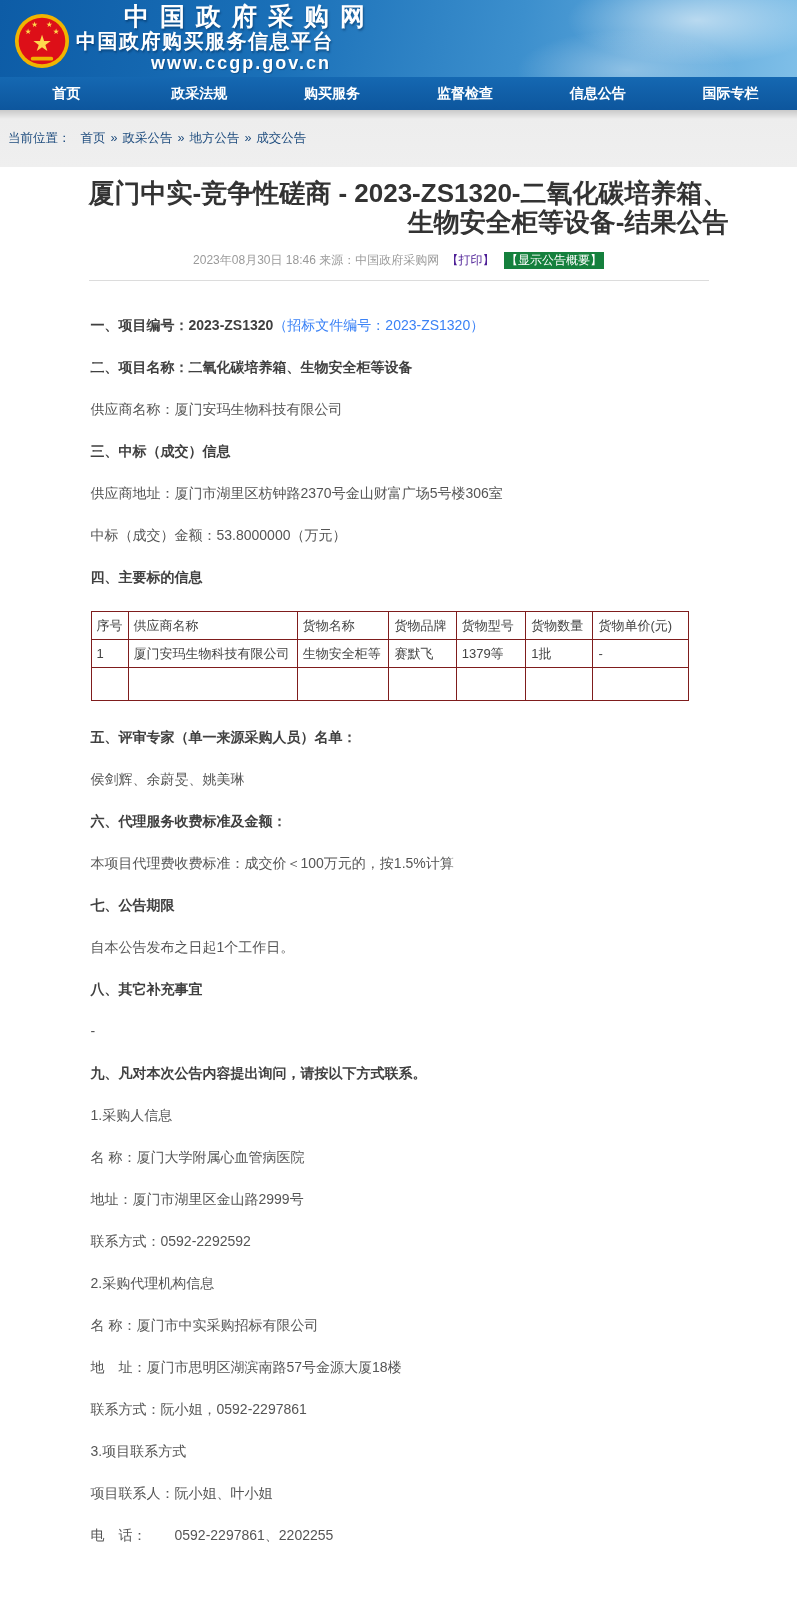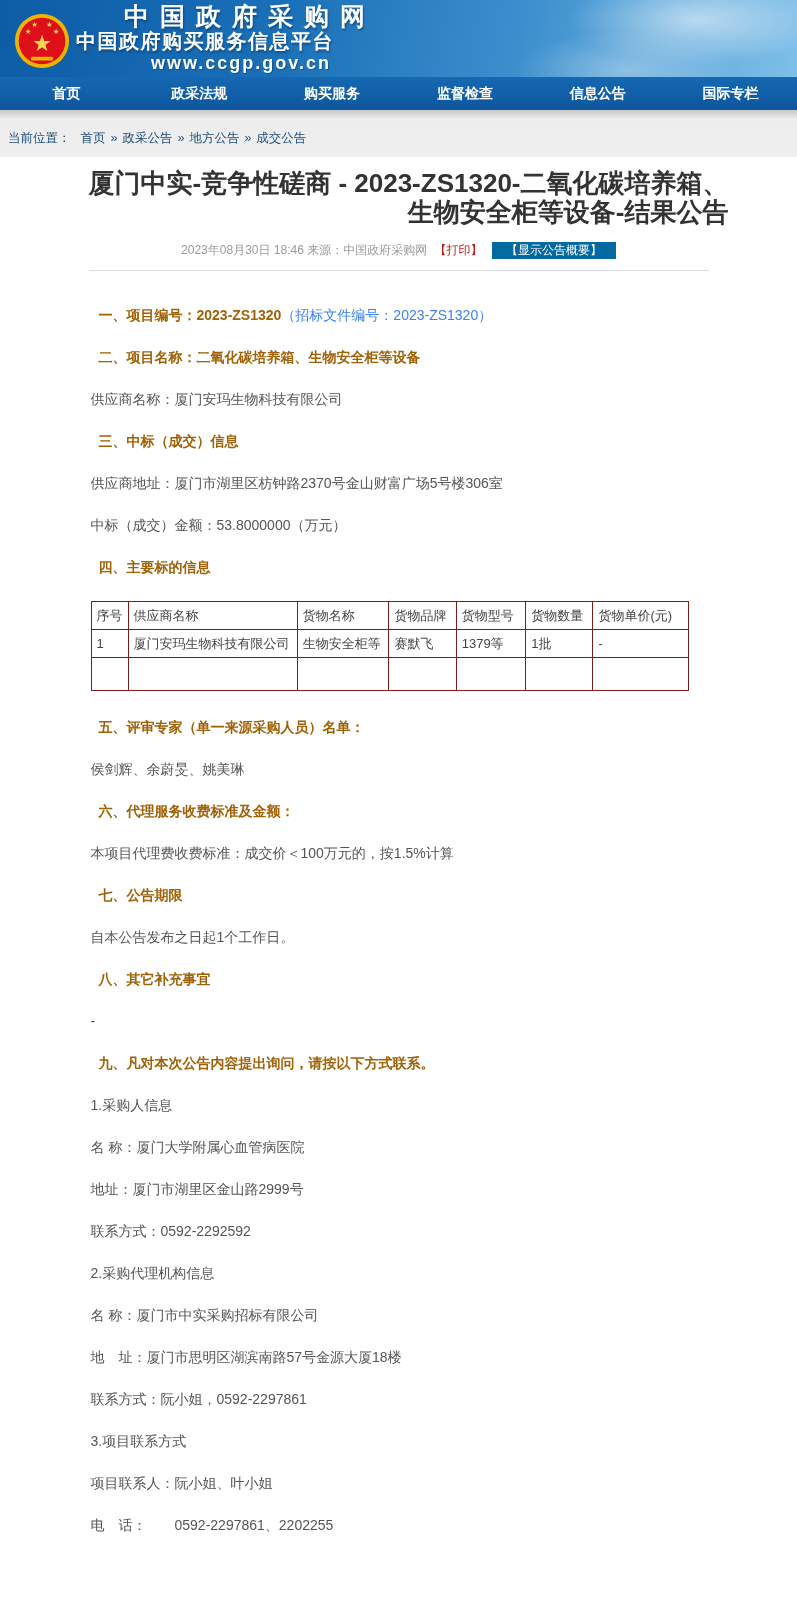--- a/index.html
+++ b/index.html
@@ -39,45 +39,45 @@
     height:33px; background:linear-gradient(#1568b2,#0d569d);
     display:flex; align-items:center;
   }
   .nav-item {
     flex:1; text-align:center; color:#fff; font-size:14px; font-weight:bold;
     cursor:pointer; line-height:33px;
   }
 
   
   .crumb-band {
-    height:47px; background:linear-gradient(#c9c9c9 0,#ededed 9px,#efefef 100%);
+    height:57px; background:linear-gradient(#c9c9c9 0,#ededed 9px,#efefef 100%);
     padding:20px 0 0 8px; font-size:12.5px; color:#1e4c7e;
   }
   .crumb-band a { color:#1e4c7e; text-decoration:none; cursor:pointer; }
   .crumb .sep { margin:0 5px; color:#1e4c7e; }
 
   
   .article { width:660px; margin:0 auto; }
   .article-title {
     margin-top:12px; text-align:right; font-size:26px; font-weight:bold;
     color:#333; line-height:29px;
   }
   .article-meta {
     margin-top:15px; text-align:center; font-size:12px; color:#9a9a9a; line-height:16px;
   }
-  .article-meta .print { color:#b91c1c; cursor:pointer; margin-left:4px; }
+  .article-meta .print { color:#4c1d95; cursor:pointer; margin-left:4px; }
   .article-meta .badge {
-    background:#0369a1; color:#fff; padding:1px 14px 2px; margin-left:6px; cursor:pointer;
+    background:#15803d; color:#fff; padding:1px 2px 2px; margin-left:6px; cursor:pointer;
   }
   .rule { border-bottom:1px solid #dcdcdc; margin:12px 20px 0; }
 
   .article-body { width:616px; margin:0 auto; padding-top:36px; }
   .para { font-size:14px; line-height:17px; margin-bottom:25px; color:#555; }
   .para .main, .para .suffix { color:inherit; }
-  .para.heading .main { font-weight:bold; color:#a16207;margin-left:8px; }
+  .para.heading .main { font-weight:bold; color:#404040; }
   .para.heading .suffix { font-weight:normal; color:#3b82f6; }
 
   
   table.goods {
     border-collapse:collapse; width:598px; margin:3px 0 28px;
     font-size:13px; color:#444;
   }
   table.goods th, table.goods td {
     border:1px solid #7f1d1d; padding:4px 5px; text-align:left; font-weight:normal;
     height:28px; vertical-align:middle; white-space:nowrap;

